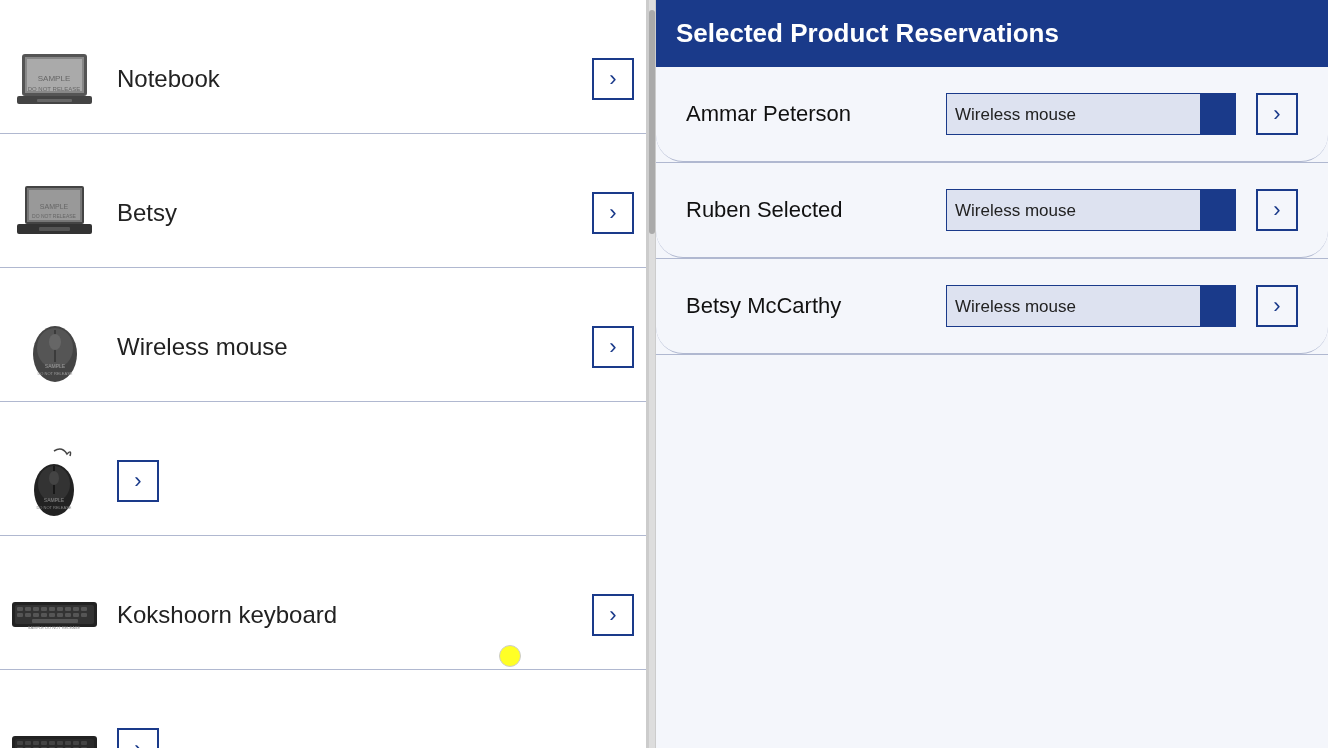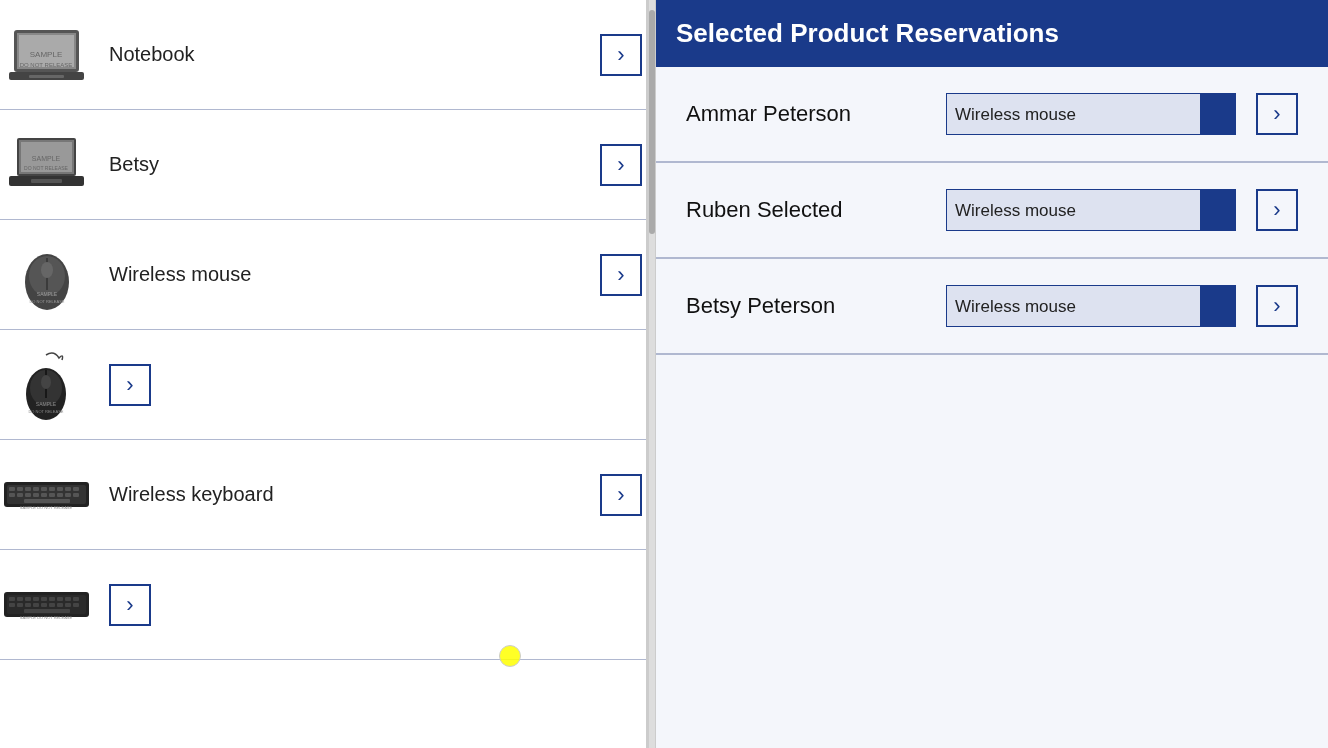--- a/index.html
+++ b/index.html
@@ -17,39 +17,40 @@
       width: 648px;
       background: #fff;
       border-right: 2px solid #ccc;
       overflow-y: auto;
       flex-shrink: 0;
     }
 
     .product-item {
       display: flex;
       align-items: center;
-      padding: 12px 4px;
+      padding: 12px 12px;
       border-bottom: 1px solid #b0b8d0;
       cursor: pointer;
       min-height: 110px;
       position: relative;
+      margin-top: 24px;
     }
 
     .product-item .product-thumb {
       width: 85px;
       height: 75px;
       display: flex;
       align-items: center;
       justify-content: center;
       flex-shrink: 0;
       margin-right: 20px;
     }
 
     .product-item .product-name {
-      font-size: 20px;
+      font-size: 24px;
       color: #222;
       flex: 1;
     }
 
     .product-item .chevron-btn {
       width: 42px;
       height: 42px;
       display: flex;
       align-items: center;
       justify-content: center;
@@ -87,20 +88,21 @@
       overflow-y: auto;
     }
 
     .reservation-row {
       display: flex;
       align-items: center;
       padding: 20px 30px;
       border-bottom: 1px solid #b0b8d0;
       min-height: 95px;
       background: #f4f6fb;
+      border-radius: 27px;
     }
 
     .reservation-row .person-name {
       font-size: 22px;
       color: #111;
       min-width: 260px;
       flex-shrink: 0;
     }
 
     .reservation-row .product-select-wrapper {
@@ -289,21 +291,21 @@
         <rect x="29" y="16" width="6" height="4" rx="1" fill="#555"></rect>
         <rect x="37" y="16" width="6" height="4" rx="1" fill="#555"></rect>
         <rect x="45" y="16" width="6" height="4" rx="1" fill="#555"></rect>
         <rect x="53" y="16" width="6" height="4" rx="1" fill="#555"></rect>
         <rect x="61" y="16" width="6" height="4" rx="1" fill="#555"></rect>
         <rect x="69" y="16" width="6" height="4" rx="1" fill="#555"></rect>
         <rect x="20" y="22" width="46" height="4" rx="1" fill="#555"></rect>
         <text x="42" y="32" text-anchor="middle" font-size="4" fill="#888" font-family="Arial">SAMPLE DO NOT RELEASE</text>
       </svg>
     </div>
-    <span class="product-name">Wireless keyboard</span>
+    <span class="product-name">Kokshoorn keyboard</span>
     <div class="chevron-btn">›</div>
   </div>
 
   <div class="product-item">
     <div class="product-thumb">
       <svg class="thumb-wired-keyboard" viewBox="0 0 85 35" xmlns="http://www.w3.org/2000/svg">
         <rect x="0" y="5" width="85" height="25" rx="3" fill="#222"></rect>
         <rect x="3" y="8" width="79" height="19" rx="2" fill="#2a2a2a"></rect>
         <rect x="5" y="10" width="6" height="4" rx="1" fill="#444"></rect>
         <rect x="13" y="10" width="6" height="4" rx="1" fill="#444"></rect>
@@ -380,21 +382,21 @@
             <span style="color:#fff;font-size:18px;">⌄</span>
           </div>
         </div>
         <div class="nav-arrow">›</div>
       </div>
     </div>
 
     <div style="height:1px;background:#b0b8d0;margin:0 0;"></div>
 
     <div class="reservation-row">
-      <span class="person-name">Betsy Peterson</span>
+      <span class="person-name">Betsy McCarthy</span>
       <div class="product-select-wrapper">
         <div class="select-wrapper">
           <select style="width: 100%; height: 42px; font-size: 17px; border: 1.5px solid rgb(26, 58, 138); padding: 4px 44px 4px 8px; background: rgb(221, 226, 240); color: rgb(34, 34, 34); appearance: none; cursor: pointer;">
             <option>Wireless mouse</option>
             <option>Wired mouse</option>
             <option>Notebook</option>
             <option>Laptop</option>
             <option>Wireless keyboard</option>
             <option>Wired keyboard</option>
           </select>

